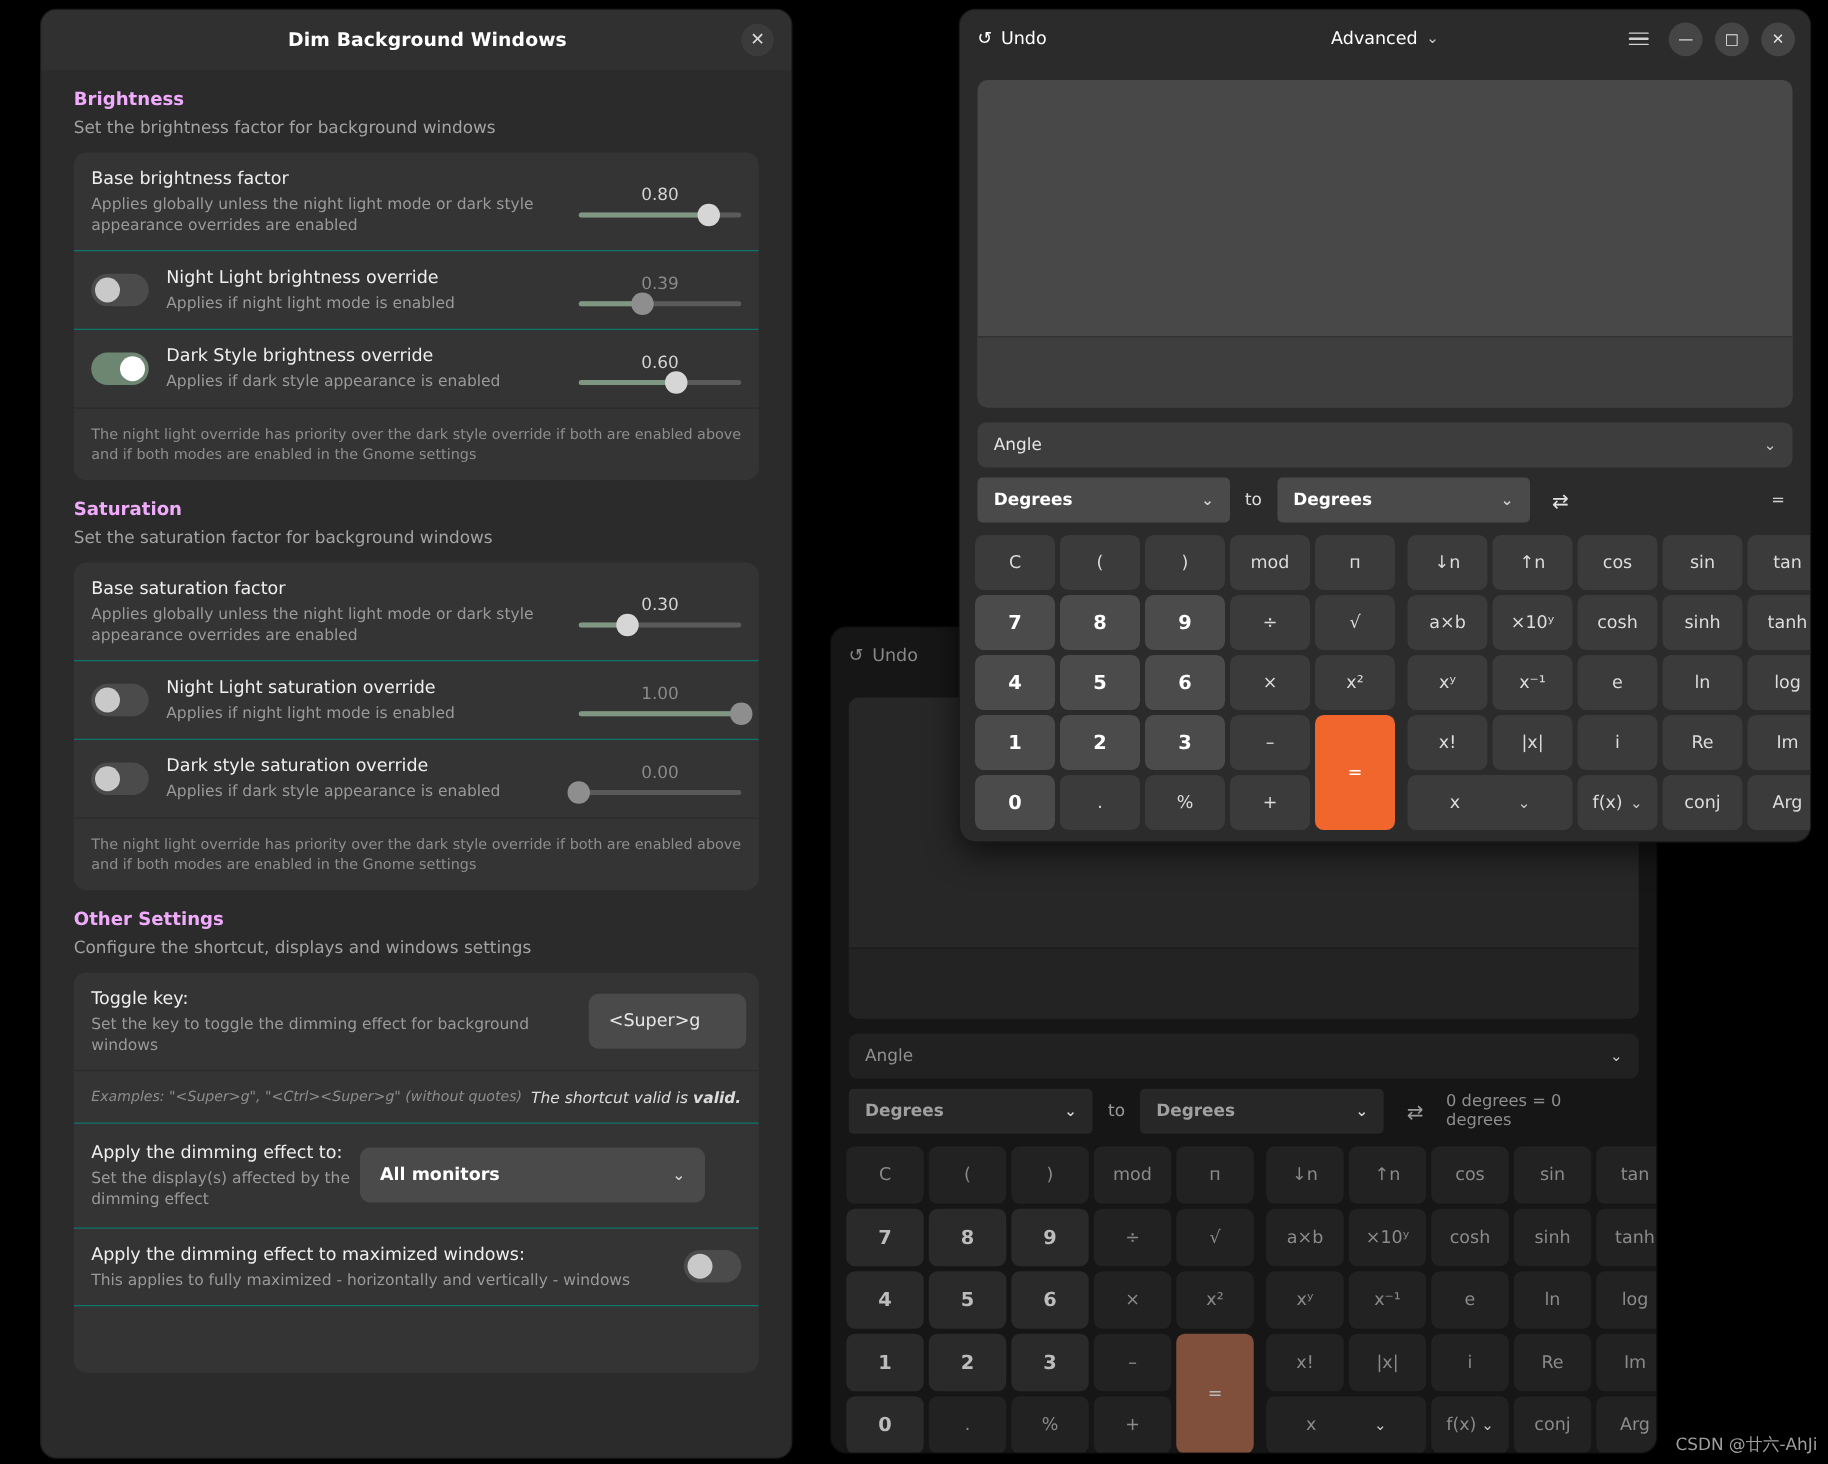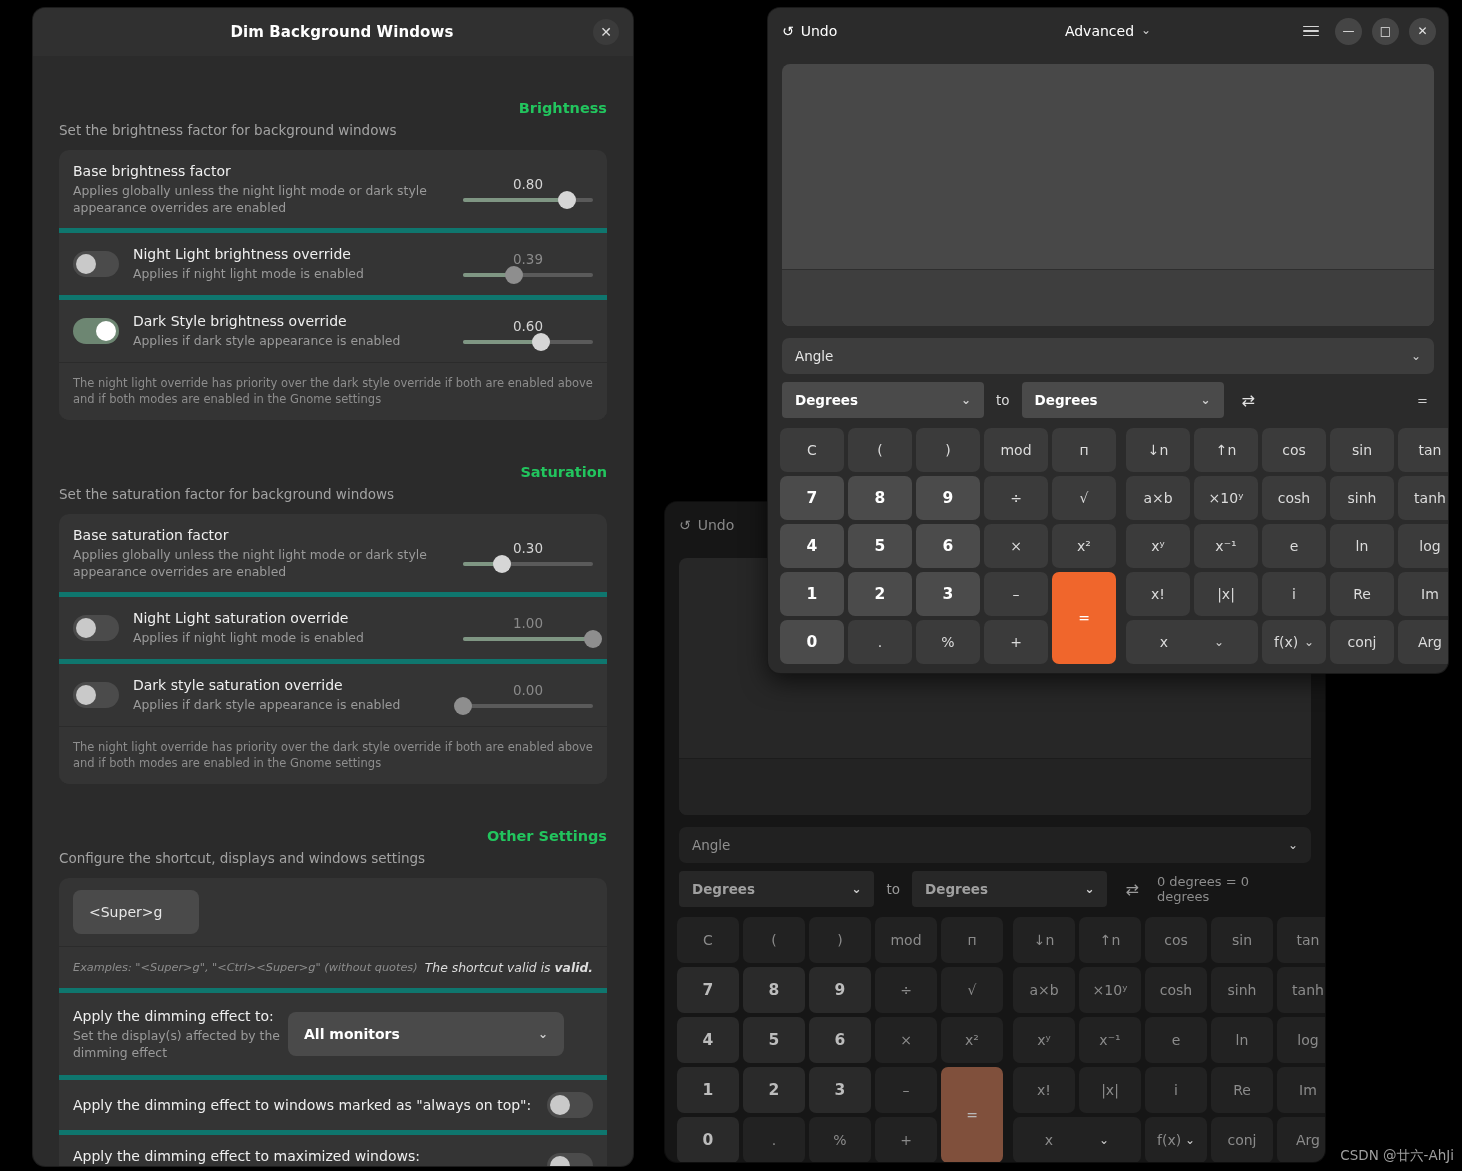--- a/index.html
+++ b/index.html
@@ -24,25 +24,25 @@
   }
   .prefs-title { color: #ffffff; font-size: 15px; font-weight: bold; letter-spacing: .1px; padding-left: 18px; }
   .prefs-close {
     position: absolute; right: 14px; top: 50%; transform: translateY(-50%);
     width: 26px; height: 26px; border-radius: 50%;
     background: #3b3b3b; color: #dcdcdc; font-size: 14px;
     display:flex; align-items:center; justify-content:center; cursor:pointer;
   }
   .prefs-body { padding: 0 26px 20px 26px; }
 
-  .sec-title { color: #22c55e; font-size: 14.5px; font-weight: bold; margin-top: 44px; text-align: right; }
+  .sec-title { color: #f0abfc; font-size: 14.5px; font-weight: bold; margin-top: 16px; }
   .sec-sub { color: #a3a3a3; font-size: 13.5px; margin-top: 6px; margin-bottom: 12px; }
 
   .card { background: #343434; border-radius: 10px; overflow: hidden; }
-  .row { display: flex; align-items: center; padding: 12px 14px; border-top: 5px solid #0f766e; min-height: 54px; }
+  .row { display: flex; align-items: center; padding: 12px 14px; border-top: 1px solid #0f766e; min-height: 54px; }
   .row:first-child { border-top: none; }
   .row-texts { flex: 1 1 auto; min-width: 0; padding-right: 8px; }
   .row-title { color: #efefef; font-size: 14px; line-height: 1.35; }
   .row-desc { color: #9a9a9a; font-size: 12.4px; line-height: 1.35; margin-top: 2px; }
 
   
   .toggle { width: 46px; height: 26px; border-radius: 13px; background: #4b4b4b; position: relative;
             flex: 0 0 auto; margin-right: 14px; cursor: pointer; }
   .toggle .knob { position:absolute; top:3px; left:3px; width:20px; height:20px; border-radius:50%; background:#c9c9c9; }
   .toggle.on { background: #6d8672; }
@@ -264,47 +264,43 @@
         </div>
 
         <div class="note">The night light override has priority over the dark style override if both are enabled above and if both modes are enabled in the Gnome settings</div>
       </div>
 
       <div class="sec-title">Other Settings</div>
       <div class="sec-sub">Configure the shortcut, displays and windows settings</div>
       <div class="card">
 
         <div class="row" style="padding-right:10px">
+          <div class="row-texts">
+            <div class="row-title">Toggle key:</div>
+            <div class="row-desc">Set the key to toggle the dimming effect for background windows</div>
+          </div>
           <div class="kbd-field">&lt;Super&gt;g</div>
         </div>
 
         <div class="examples-row">
           <div class="examples">Examples: "&lt;Super&gt;g", "&lt;Ctrl&gt;&lt;Super&gt;g" (without quotes)</div>
           <div class="valid"><span>The shortcut valid is </span><b>valid.</b></div>
         </div>
 
         <div class="row" style="padding:14px">
           <div class="row-texts" style="max-width:215px">
             <div class="row-title">Apply the dimming effect to:</div>
             <div class="row-desc">Set the display(s) affected by the dimming effect</div>
           </div>
           <div class="dropdown">
             <span>All monitors</span>
             <span class="chev">⌄</span>
           </div>
         </div>
 
-        <div class="row">
-          <div class="row-texts">
-            <div class="row-title">Apply the dimming effect to windows marked as "always on top":</div>
-          </div>
-          <div class="toggle plain">
-              <div class="knob"></div>
-            </div>
-        </div>
 
         <div class="row">
           <div class="row-texts">
             <div class="row-title">Apply the dimming effect to maximized windows:</div>
             <div class="row-desc">This applies to fully maximized - horizontally and vertically - windows</div>
           </div>
           <div class="toggle plain">
               <div class="knob"></div>
             </div>
         </div>

